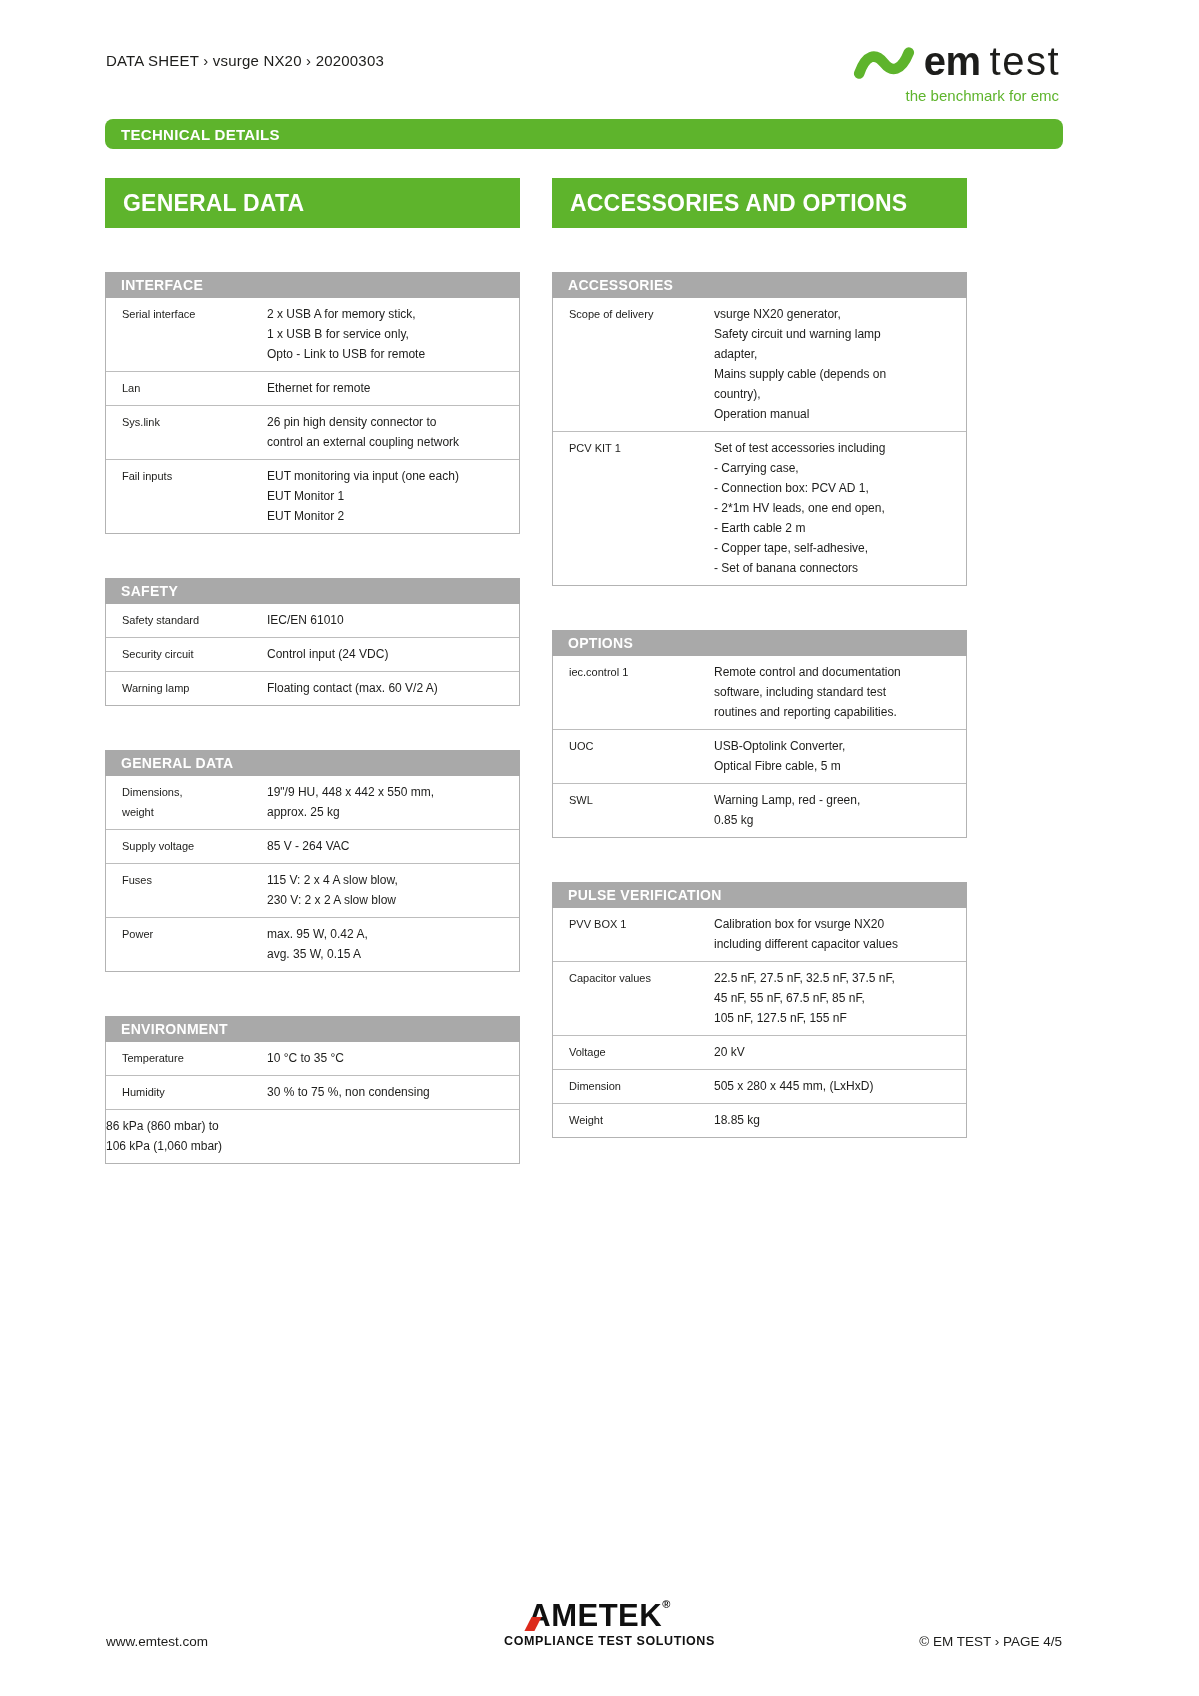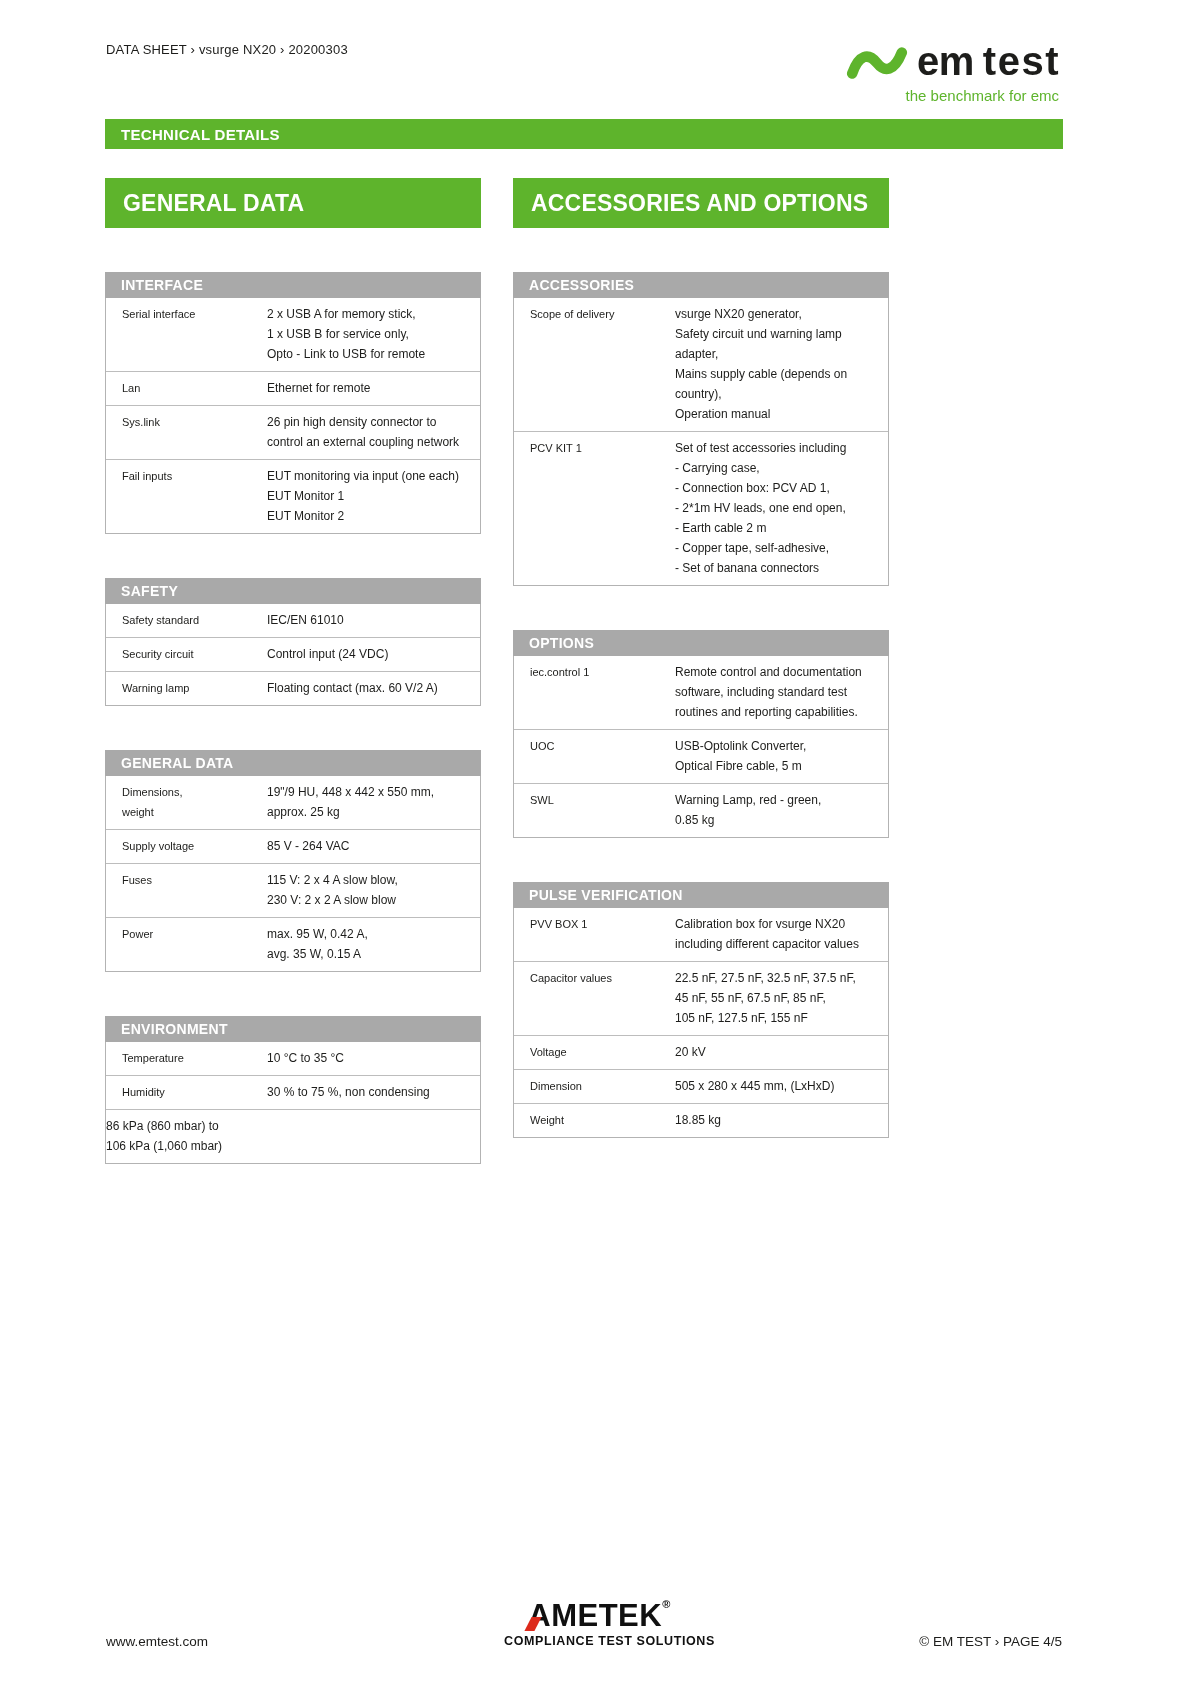--- a/index.html
+++ b/index.html
@@ -8,34 +8,34 @@
     --ink:#1d1d1b;
     --border:#b3b3b3;
     --rowline:#bdbdbd;
     --red:#dd2a1b;
   }
   *{box-sizing:border-box;}
   html,body{margin:0;padding:0;}
   body{background:#ffffff;font-family:"Liberation Sans",sans-serif;color:var(--ink);}
   .page{position:relative;width:1199px;height:1696px;background:#fff;overflow:hidden;}
 
-  .breadcrumb{position:absolute;top:42px;left:106px;font-size:13px;letter-spacing:.2px;}
+  .breadcrumb{position:absolute;top:52px;left:106px;font-size:15px;letter-spacing:.2px;}
 
   .logo{position:absolute;top:38px;right:139px;text-align:right;}
   .logo-row{display:flex;align-items:center;justify-content:flex-start;}
   .logo-wave{width:62px;height:42px;margin-right:9px;margin-top:4px;}
   .logo-em{font-size:40px;font-weight:bold;line-height:1;letter-spacing:-.5px;}
-  .logo-test{font-size:40px;font-weight:bold;line-height:1;margin-left:9px;letter-spacing:1.5px;}
+  .logo-test{font-size:40px;font-weight:normal;line-height:1;margin-left:9px;letter-spacing:1.5px;}
   .logo-tagline{color:var(--green);font-size:15px;margin-top:3px;padding-right:1px;}
 
   .banner{position:absolute;top:119px;left:105px;width:958px;height:30px;background:var(--green);
-    color:#fff;font-weight:bold;font-size:15px;display:flex;align-items:center;padding-left:16px;letter-spacing:.3px;}
+    color:#fff;font-weight:bold;font-size:15px;display:flex;align-items:center;padding-left:16px;letter-spacing:.3px;border-radius:8px;}
 
   .columns{position:absolute;top:178px;left:105px;width:958px;display:flex;gap:32px;}
-  .col{width:376px;}
+  .col{width:415px;}
   .section-header{height:50px;background:var(--green);color:#fff;font-size:23px;font-weight:bold;
     display:flex;align-items:center;padding-left:18px;letter-spacing:.2px;margin-bottom:33px;}
 
   .spec-table{margin-bottom:29px;border:1px solid var(--border);border-top:none;margin-top:44px;}
   .spec-table-header{background:var(--hdr-gray);color:#fff;font-weight:bold;font-size:14px;
     padding:5px 0 5px 16px;letter-spacing:.3px;margin:0 -1px;}
   .spec-row{display:flex;border-bottom:1px solid var(--rowline);}
   .spec-row:last-child{border-bottom:none;}
   .spec-label{flex:0 0 161px;padding:6px 4px 7px 16px;font-size:11px;line-height:20px;white-space:pre-line;}
   .spec-value{flex:1;padding:6px 10px 7px 0;font-size:12px;line-height:20px;white-space:pre-line;}

